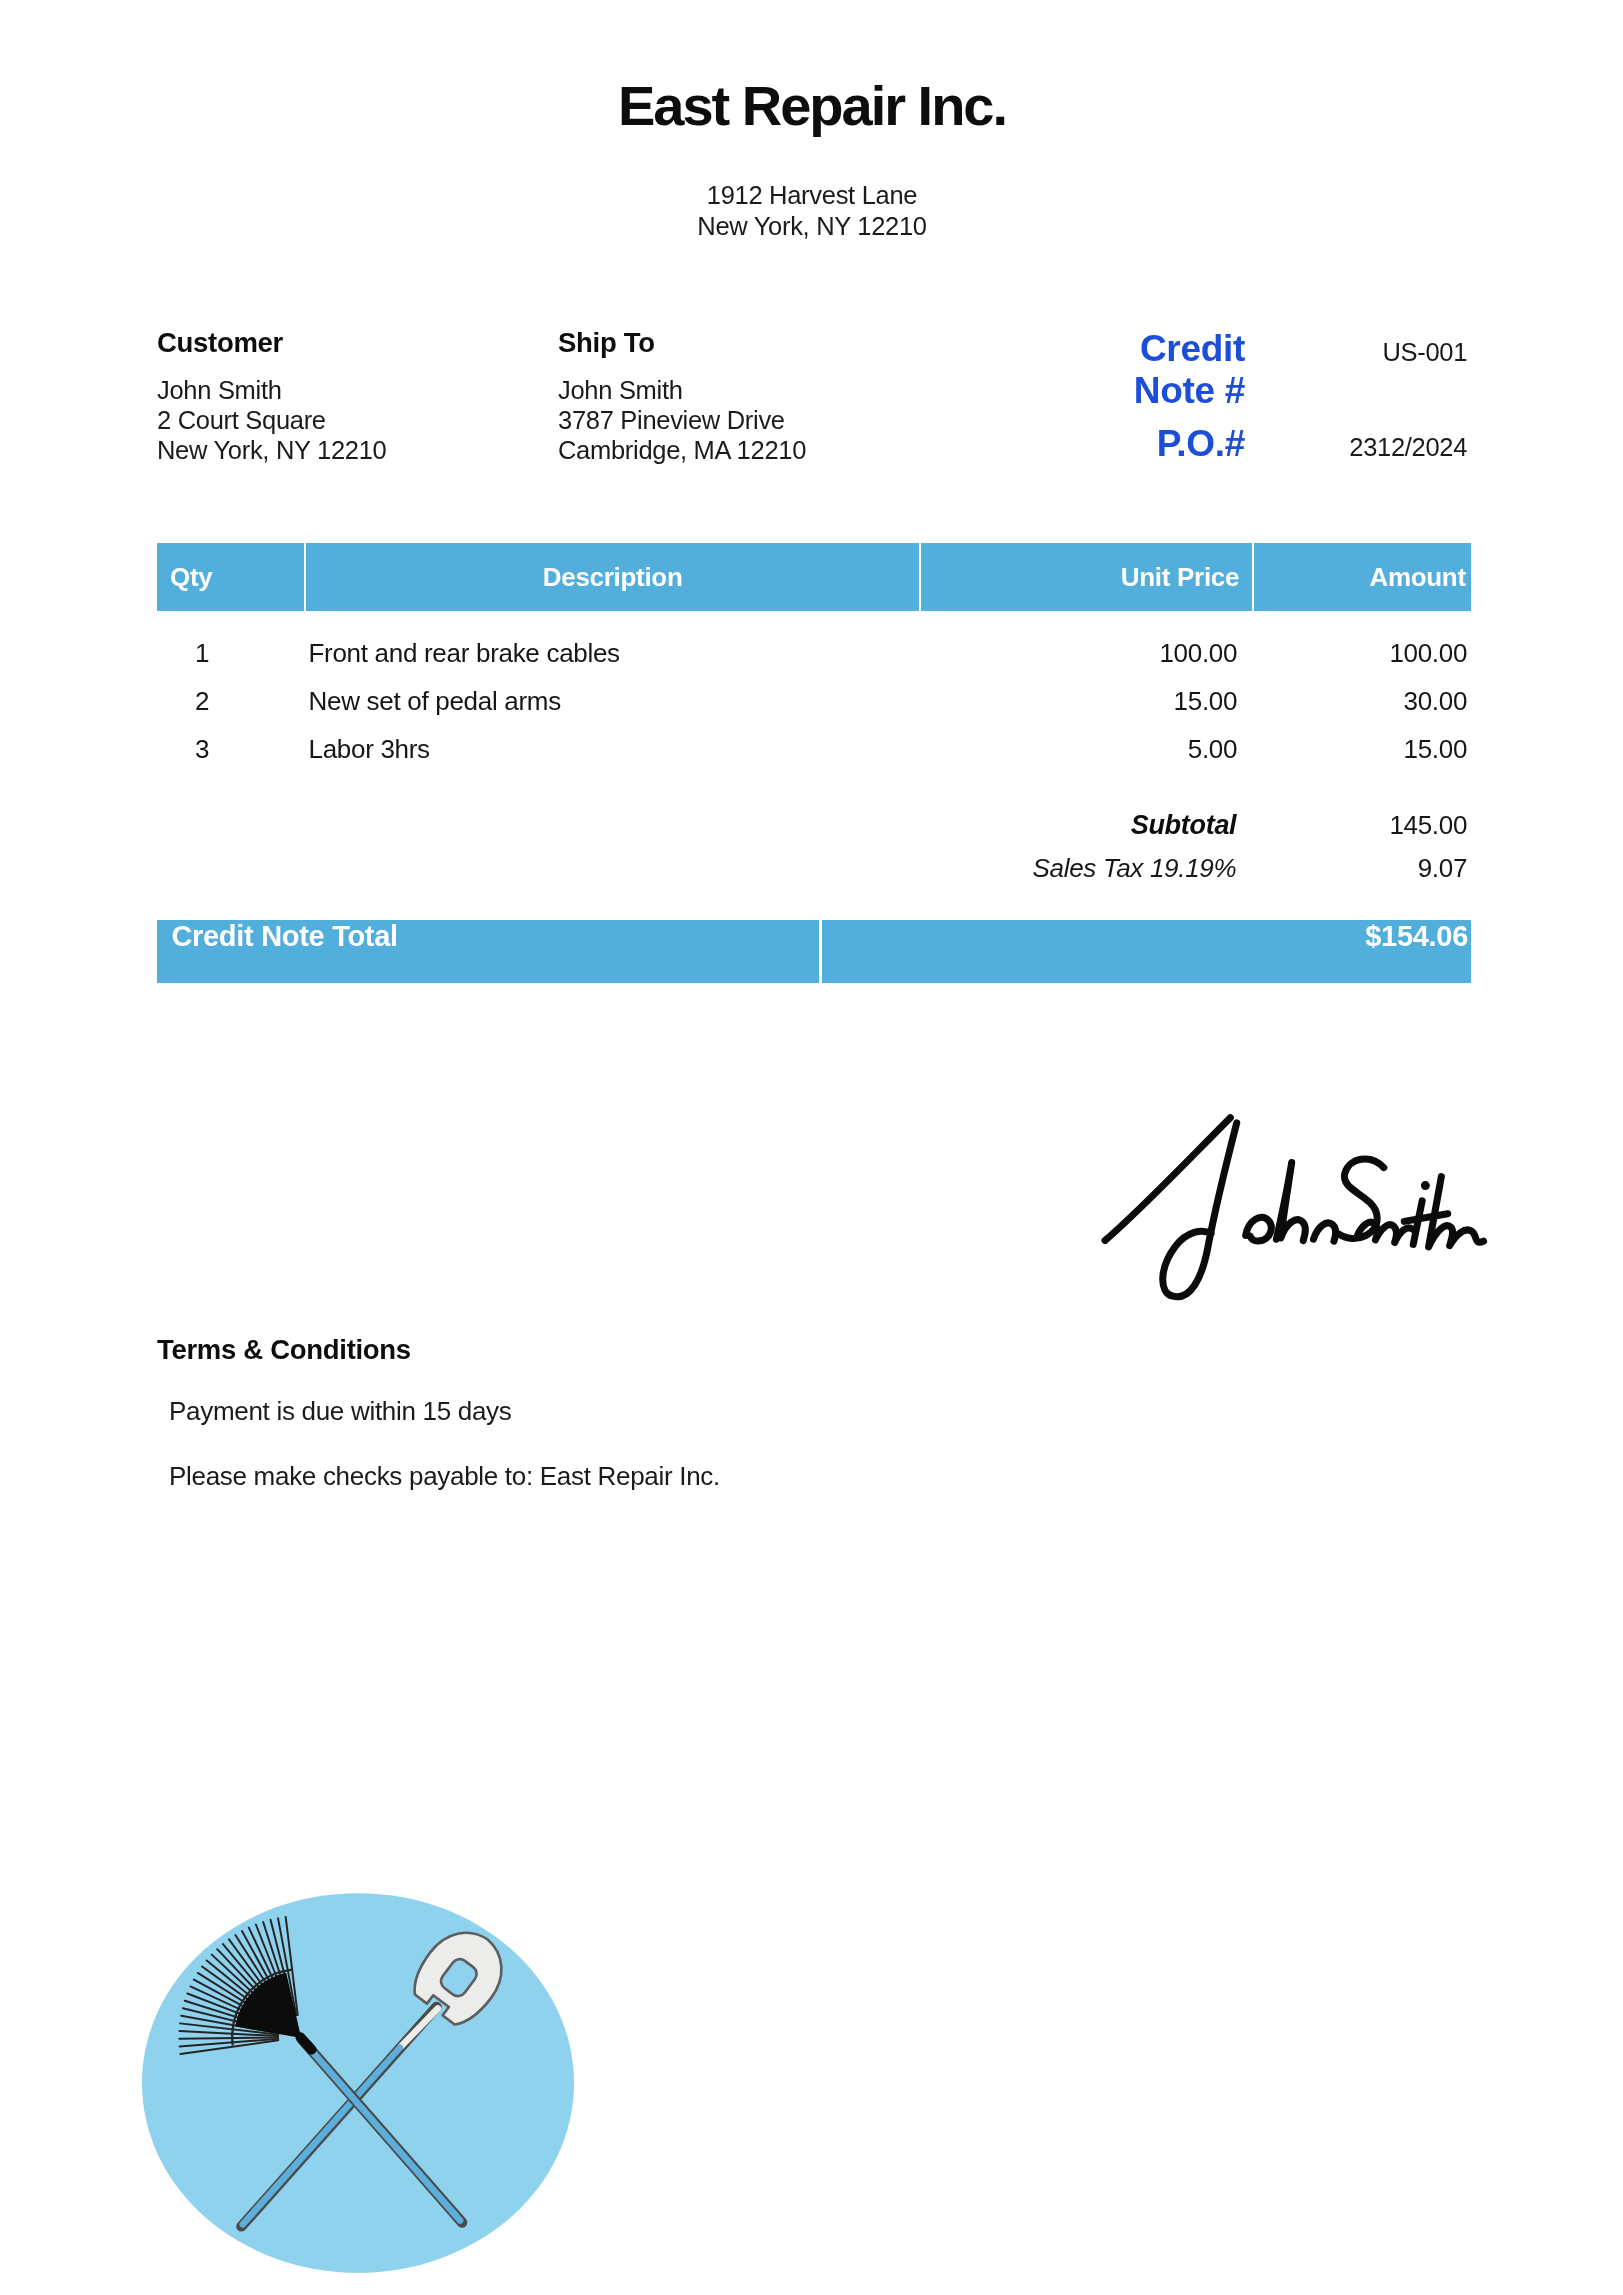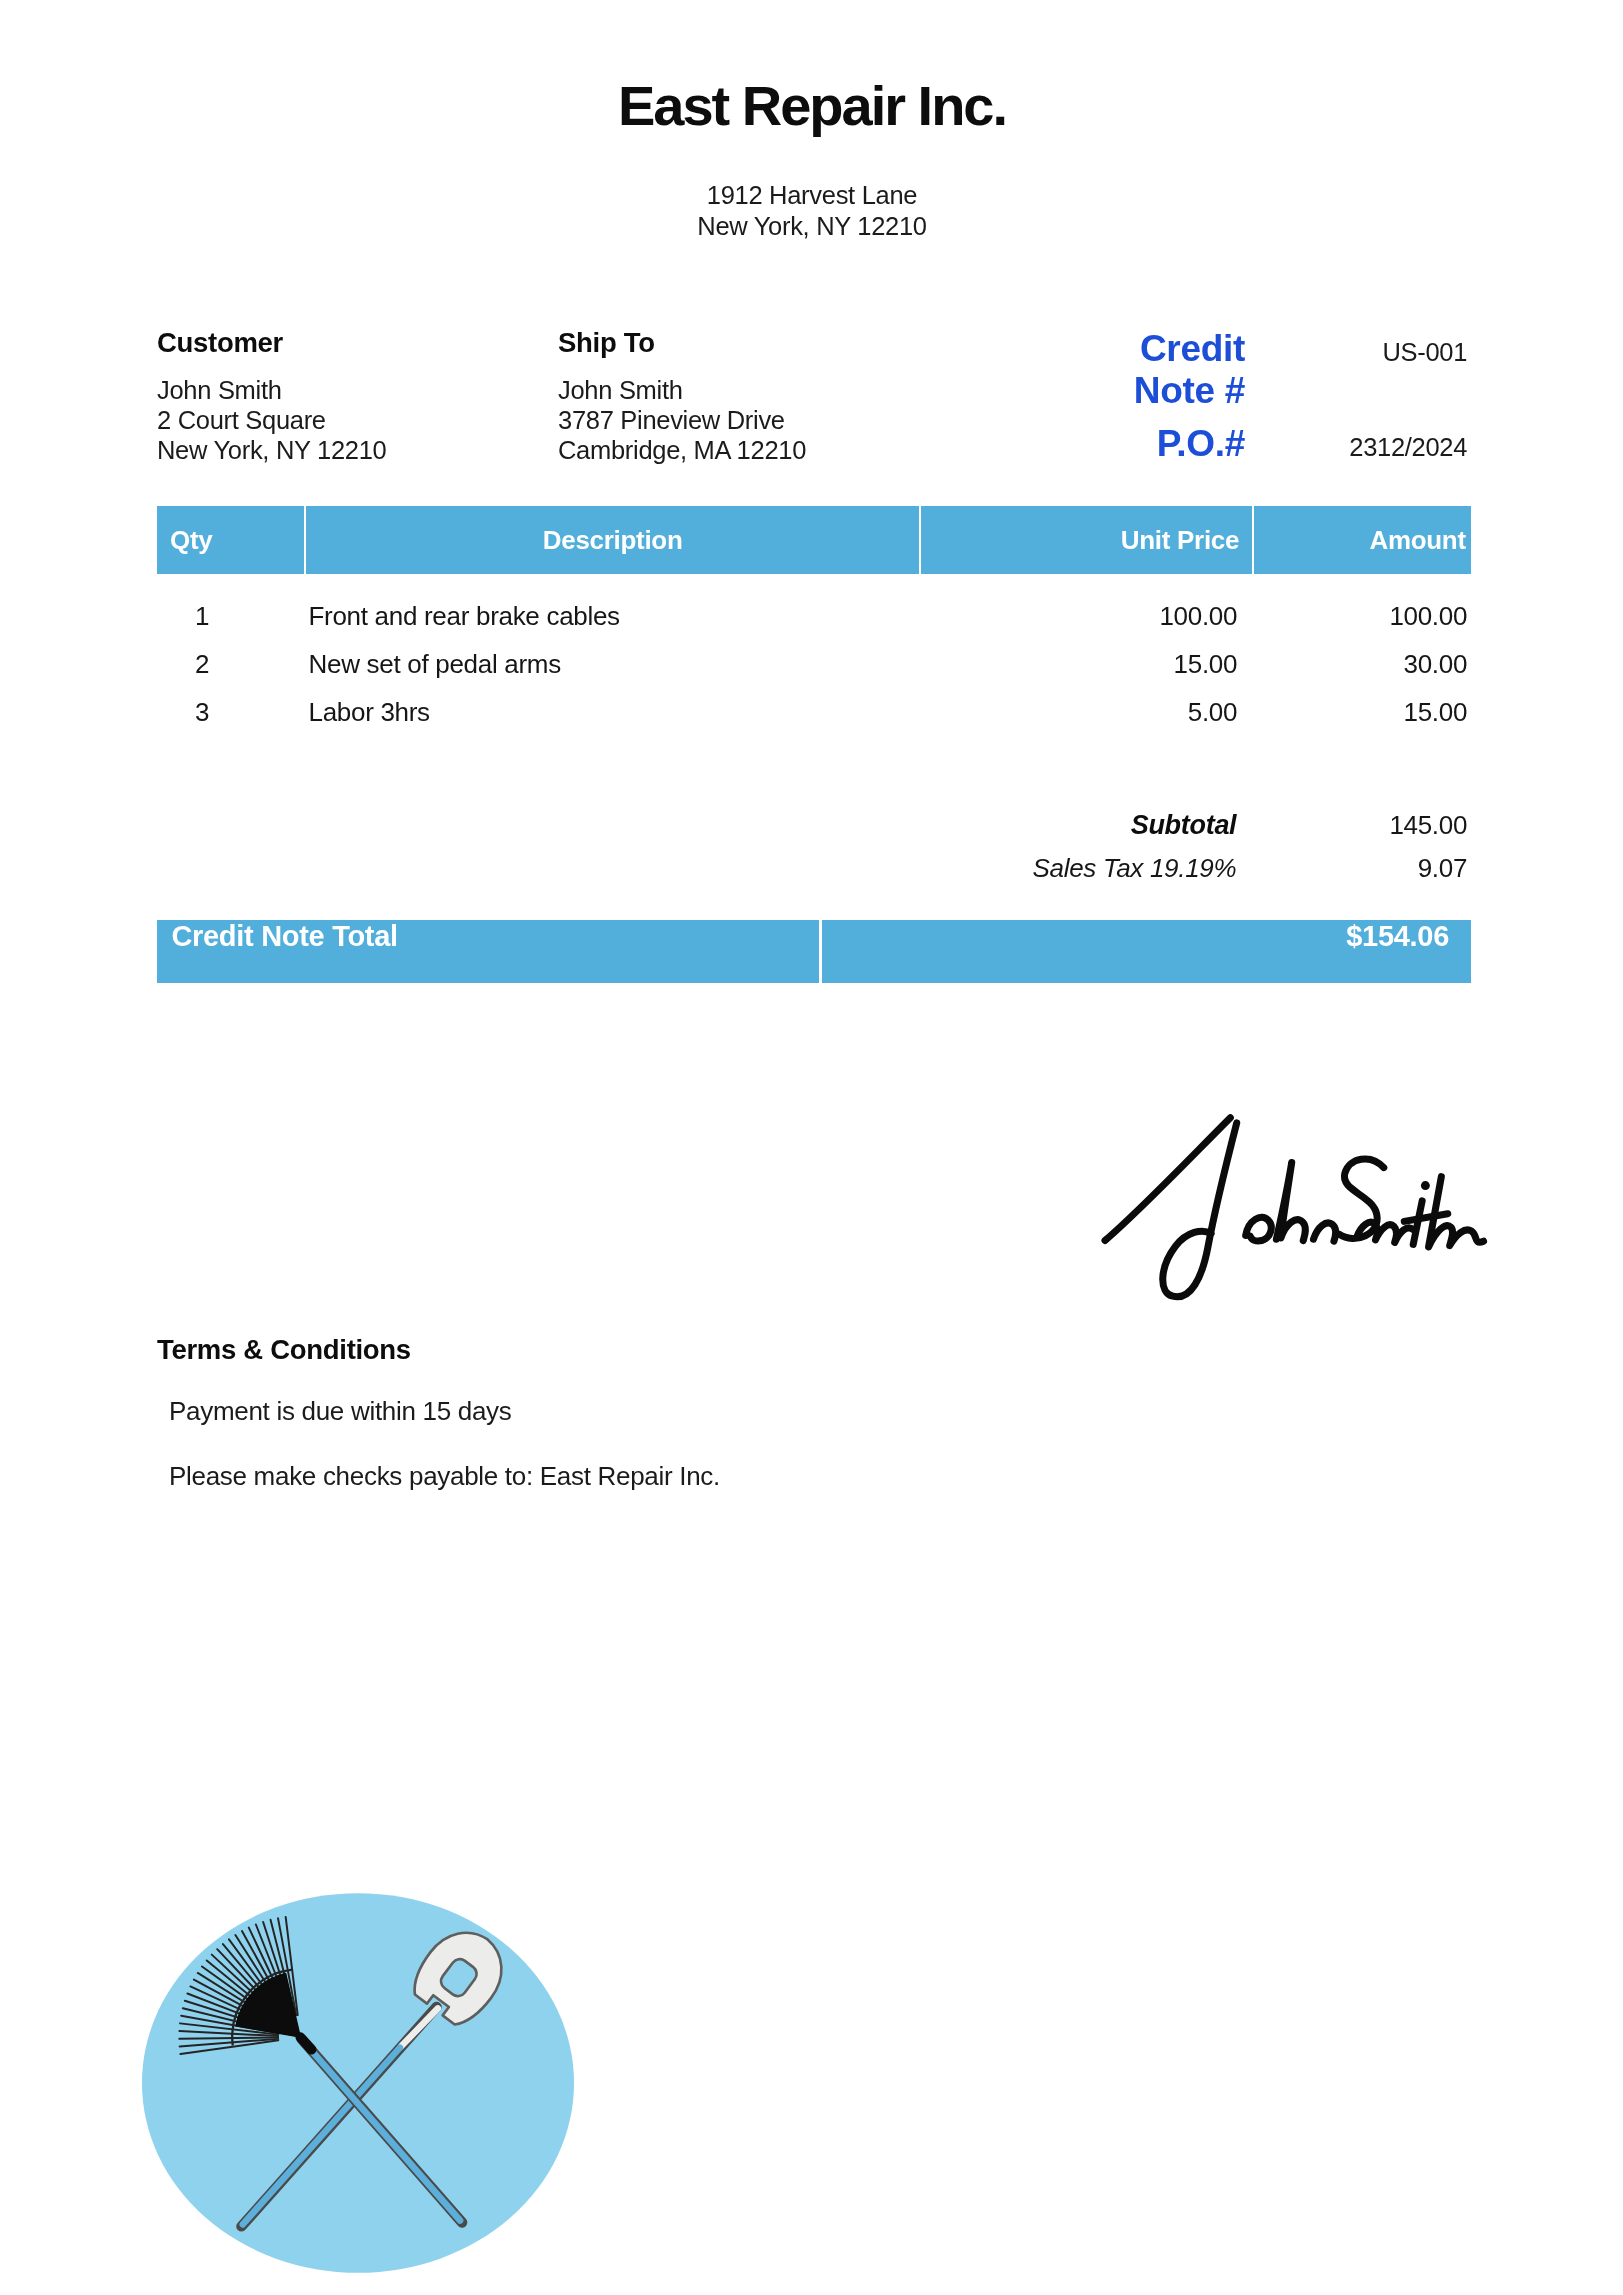--- a/index.html
+++ b/index.html
@@ -29,21 +29,21 @@
   .addr-block { position:absolute; top:0; }
   .addr-block.customer { left:0; width:367px; }
   .addr-block.shipto   { left:401px; width:419px; }
   .addr-heading { font-size:27.5px; font-weight:700; color:#0d0d0d; margin:0 0 15.7px 0; }
   .addr-line { font-size:25.5px; line-height:1.19; color:#1b1b1b; }
   .meta-block { position:absolute; top:1.3px; right:0; width:406px; }
   .meta-row { display:flex; align-items:baseline; margin-bottom:11px; }
   .meta-label { flex:1; text-align:right; font-size:37px; font-weight:700; color:#1d4ed8; }
   .meta-value { width:226px; text-align:right; font-size:25.5px; color:#1b1b1b; padding-right:3.9px; box-sizing:border-box; }
   
-  .items-table { position:absolute; top:506px; left:157px; width:1314px; }
+  .items-table { position:absolute; top:543px; left:157px; width:1314px; }
   .t-header { display:flex; height:68px; background:#52AEDA; color:#ffffff; font-weight:700; font-size:26px; }
   .t-header .cell { display:flex; align-items:center; box-sizing:border-box; }
   .cell.c-qty    { width:149px; }
   .cell.c-desc   { width:616px; }
   .cell.c-unit   { width:333px;padding-left:24px; }
   .cell.c-amount { width:217px; }
   .t-header .c-qty    { padding-left:13px; border-right:2.6px solid #ffffff; }
   .t-header .c-desc   { justify-content:center; border-right:2.6px solid #ffffff; }
   .t-header .c-unit   { justify-content:flex-end; padding-right:13px; border-right:2.6px solid #ffffff; }
   .t-header .c-amount { justify-content:flex-end; padding-right:5.2px; }
@@ -58,21 +58,21 @@
   .totals { position:absolute; top:804px; left:157px; width:1314px; }
   .totals-row { display:flex; height:43px; align-items:center; font-size:26px; }
   .totals-label { flex:1; text-align:right; padding-right:15.7px; box-sizing:border-box; color:#161616;font-style:italic; }
   .totals-row.subtotal .totals-label { font-weight:700; font-size:27px; color:#0d0d0d; }
   .totals-value { width:219px; text-align:right; padding-right:3.9px; box-sizing:border-box; color:#161616; }
   .total-bar {
     position:absolute; top:920px; left:157px; width:1314px; height:63px;
     background:#52AEDA; color:#ffffff; display:flex; align-items:flex-start;
   }
   .total-bar-label { flex:1; padding-left:14.4px; font-size:29px; font-weight:700; }
-  .total-bar-value { padding-right:22px; font-size:29px; font-weight:700; text-align:right; }
+  .total-bar-value { padding-right:3px; font-size:29px; font-weight:700; text-align:right; }
   .total-bar-sep { position:absolute; left:50.4%; top:0; bottom:0; width:2.6px; background:#ffffff; }
   
   .signature-wrap { position:absolute; left:1094px; top:1073px; width:398px; height:243px; }
   .signature-wrap svg { width:100%; height:100%; }
   
   .terms { position:absolute; left:157px; top:1334px; width:1047px; }
   .terms-heading { font-size:27.5px; font-weight:700; color:#0d0d0d; margin:0; }
   .terms-line { font-size:26px; color:#1b1b1b; margin:12px; }
   .terms-line.l1 { margin-top:30px; }
   .terms-line.l2 { margin-top:34px; }

